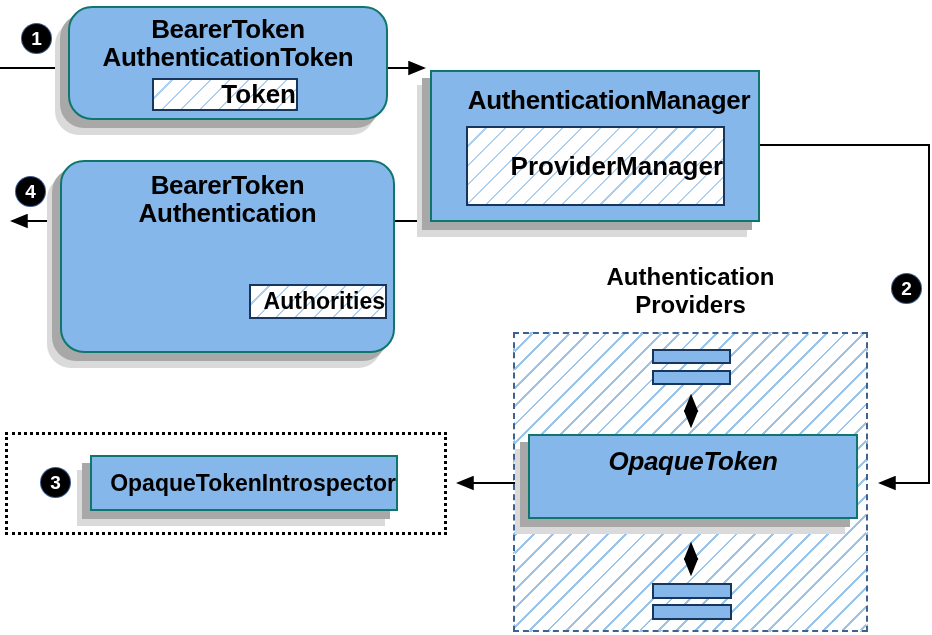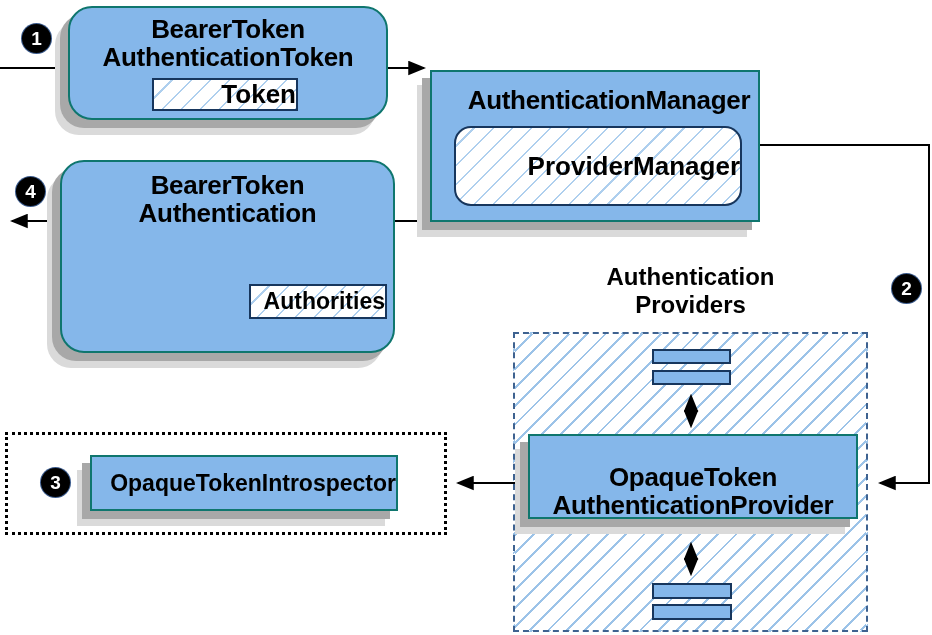--- a/index.html
+++ b/index.html
@@ -60,32 +60,32 @@
     box-shadow:0 0 0 1px #3a5a8c;
   }
 
   
   #node-btat   { left:68px;  top:6px;   width:320px; height:114px; }
   #node-btat .node-title { padding-top:7px; }
   #member-token{ left:82px;  top:70px;  width:146px; height:33px; font-size:26px; }
 
   #node-am     { left:430px; top:70px;  width:330px; height:152px;padding-left:28px; }
   #node-am .node-title { padding-top:14px; }
-  #member-pm   { left:22px;  top:54px;  width:288px; height:80px; font-size:26px;border-radius:17px; }
+  #member-pm   { left:34px;  top:54px;  width:259px; height:80px; font-size:26px; }
 
   #node-bta    { left:60px;  top:160px; width:335px; height:193px; }
   #node-bta .node-title { padding-top:9px; }
   #member-oauth{ left:11px;  top:75px;  width:168px; height:96px; font-size:23px; line-height:29px; }
   #member-auth { left:187px; top:122px; width:138px; height:35px; font-size:23px; }
 
   #group-providers { left:513px; top:332px; width:355px; height:300px; }
   #label-providers { left:513px; top:263px; width:355px; }
 
   #node-otap   { left:528px; top:434px; width:330px; height:85px; }
-  #node-otap .node-title { padding-top:27px; }
+  #node-otap .node-title { padding-top:11px;font-style:italic; }
 
   #group-introspector { left:5px; top:432px; width:442px; height:103px; }
   #node-oti    { left:90px;  top:455px; width:308px; height:56px;
                  display:flex; align-items:center; justify-content:flex-end;
                  font-weight:bold; font-size:23px; }
 
   #bar-t1 { left:652px; top:349px; width:79px; height:15px; }
   #bar-t2 { left:652px; top:370px; width:79px; height:15px; }
   #bar-b1 { left:652px; top:583px; width:80px; height:16px; }
   #bar-b2 { left:652px; top:604px; width:80px; height:16px; }
@@ -160,21 +160,20 @@
   </div>
 
   <div id="bar-t1" class="bar"></div>
   <div id="bar-t2" class="bar"></div>
   <div id="bar-b1" class="bar"></div>
   <div id="bar-b2" class="bar"></div>
 
   <div id="node-otap" class="node">
     <div class="node-title">
       <span>OpaqueToken</span>
-      <span>AuthenticationProvider</span>
     </div>
   </div>
 
   <div id="group-introspector" class="group-dotted"></div>
   <div id="node-oti" class="node">
     <span>OpaqueTokenIntrospector</span>
   </div>
 
 </div>
 

